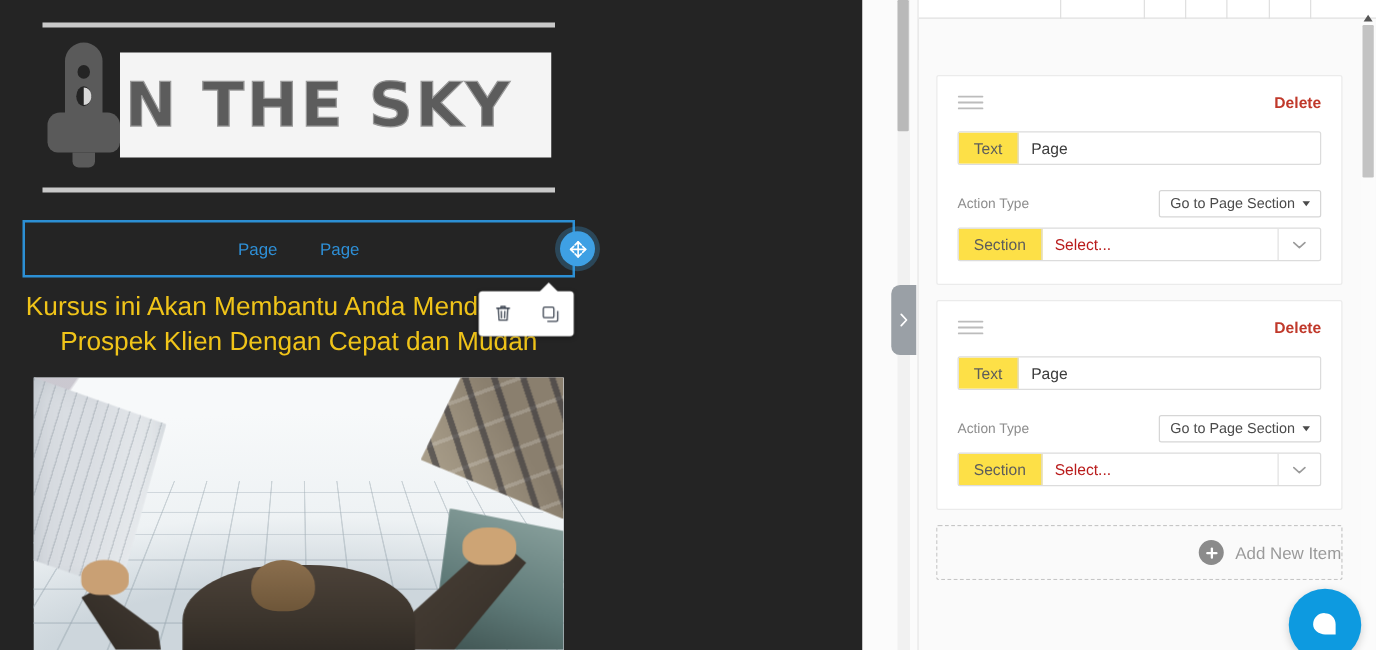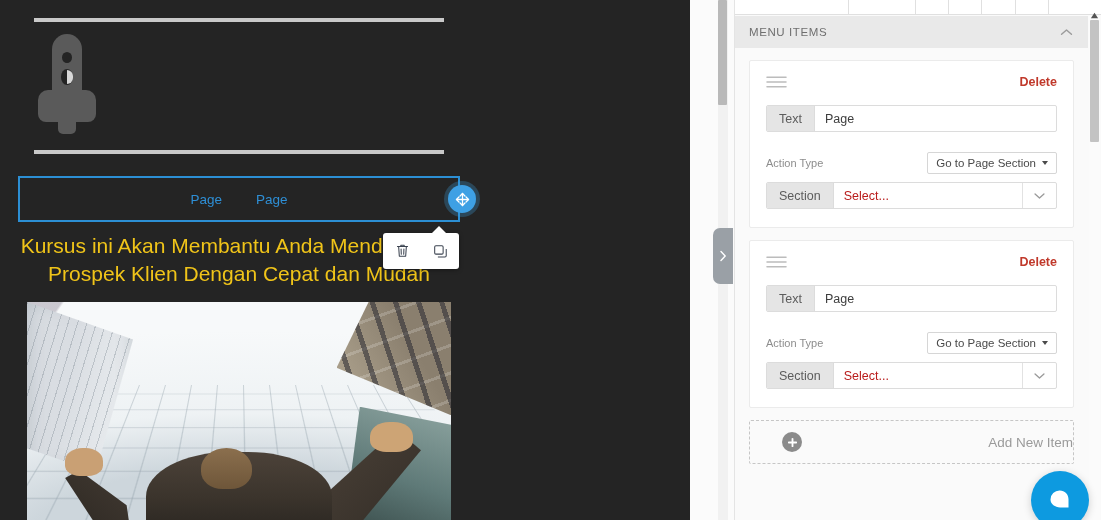--- a/index.html
+++ b/index.html
@@ -247,21 +247,21 @@
     color: #c0392b; font-size: 12.5px; font-weight: 700; cursor: pointer;
     font-family: "Liberation Sans", sans-serif;
   }
 
   .input-group {
     display: flex; align-items: stretch; height: 27px;
     border: 1px solid #dcdcdc; border-radius: 2px; overflow: hidden;
     background: #ffffff;
   }
   .input-addon {
-    background: #e5e5e5; color: #5c5c5c; font-size: 12.5px;
+    background: #fde047; color: #5c5c5c; font-size: 12.5px;
     display: flex; align-items: center; padding: 0 12px;
     border-right: 1px solid #dcdcdc; white-space: nowrap;
   }
   .input-value {
     flex: 1; display: flex; align-items: center; padding: 0 10px;
     font-size: 12.5px; color: #3d3d3d; cursor: text;
   }
   .input-value.placeholder { color: #b91c1c; }
   .select-caret {
     width: 34px; display: flex; align-items: center; justify-content: center;
@@ -280,21 +280,21 @@
     cursor: pointer; white-space: nowrap;
   }
   .caret-down {
     width: 0; height: 0;
     border-left: 3.5px solid transparent; border-right: 3.5px solid transparent;
     border-top: 4px solid #4a4a4a;
   }
 
   .add-new {
     border: 1px dashed #c6c6c6; border-radius: 2px;
-    height: 44px; display: flex; align-items: center; justify-content: space-between;
+    height: 44px; display: flex; align-items: center; justify-content: flex-end;
     gap: 9px; background: #fafafa; cursor: pointer; padding-left: 32px;
   }
   .add-circle {
     width: 20px; height: 20px; border-radius: 50%; background: #8b8b8b;
     display: flex; align-items: center; justify-content: center;
   }
   .add-label { font-size: 13.5px; color: #9a9a9a; }
 
   
   .panel-scroll-track {
@@ -327,20 +327,23 @@
     <div class="site-wrap">
 
       <div class="logo-block">
         <div class="logo-rule top"></div>
         <div class="rocket">
           <div class="body"></div>
           <div class="win1"></div>
           <div class="win2"></div>
           <div class="fins"></div>
           <div class="nozzle"></div>
+        </div>
+        <div class="logo-plate">
+          <span class="word">N THE SKY</span>
         </div>
         <div class="logo-rule bottom"></div>
       </div>
 
       <div class="nav-section">
         <span class="nav-link">Page</span>
         <span class="nav-link">Page</span>
       </div>
 
       <div class="move-handle">
@@ -406,28 +409,20 @@
 
     <div class="panel-topstrip">
       <div class="divider" style="left:113px"></div>
       <div class="divider" style="left:180px"></div>
       <div class="divider" style="left:213px"></div>
       <div class="divider" style="left:246px"></div>
       <div class="divider" style="left:280px"></div>
       <div class="divider" style="left:313px"></div>
     </div>
 
-    <div class="panel-header">
-      <span class="title">MENU ITEMS</span>
-      <span class="chev">
-        <svg width="15" height="9" viewBox="0 0 16 10" fill="none" stroke="#9b9b9b" stroke-width="1.6" stroke-linecap="round" stroke-linejoin="round">
-          <polyline points="2.5,7 8,2.2 13.5,7"></polyline>
-        </svg>
-      </span>
-    </div>
 
     <div class="panel-body">
 
       <div class="item-card">
         <div class="card-top">
           <span class="drag-handle">
             <svg width="21" height="14" viewBox="0 0 22 14" fill="none" stroke="#bcbcbc" stroke-width="1.5" stroke-linecap="round">
               <line x1="1" y1="2" x2="21" y2="2"></line>
               <line x1="1" y1="7" x2="21" y2="7"></line>
               <line x1="1" y1="12" x2="21" y2="12"></line>

